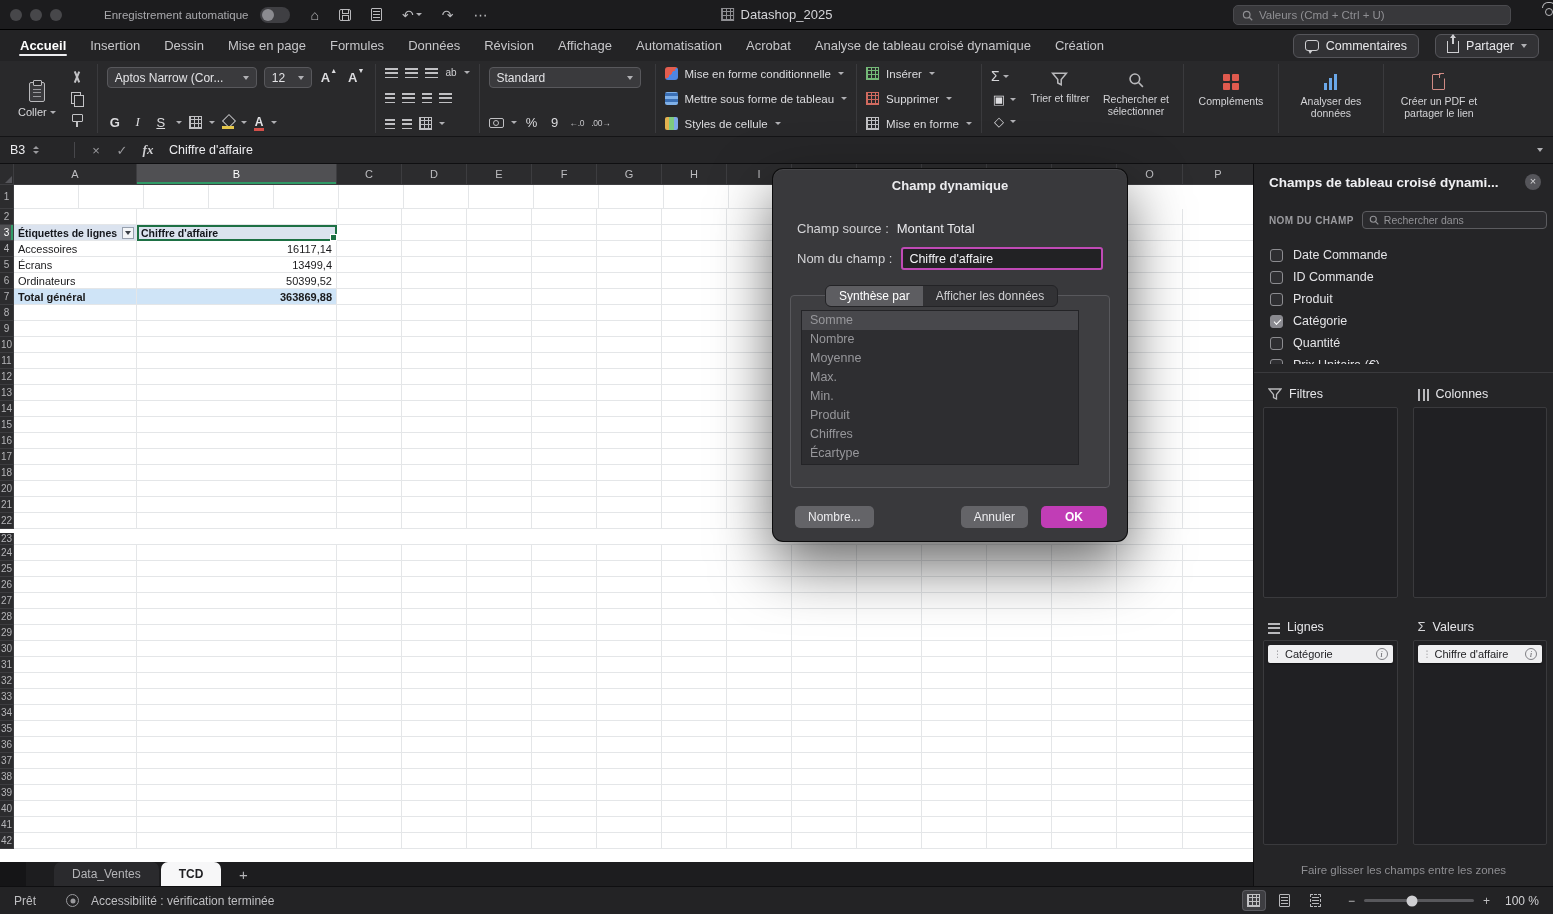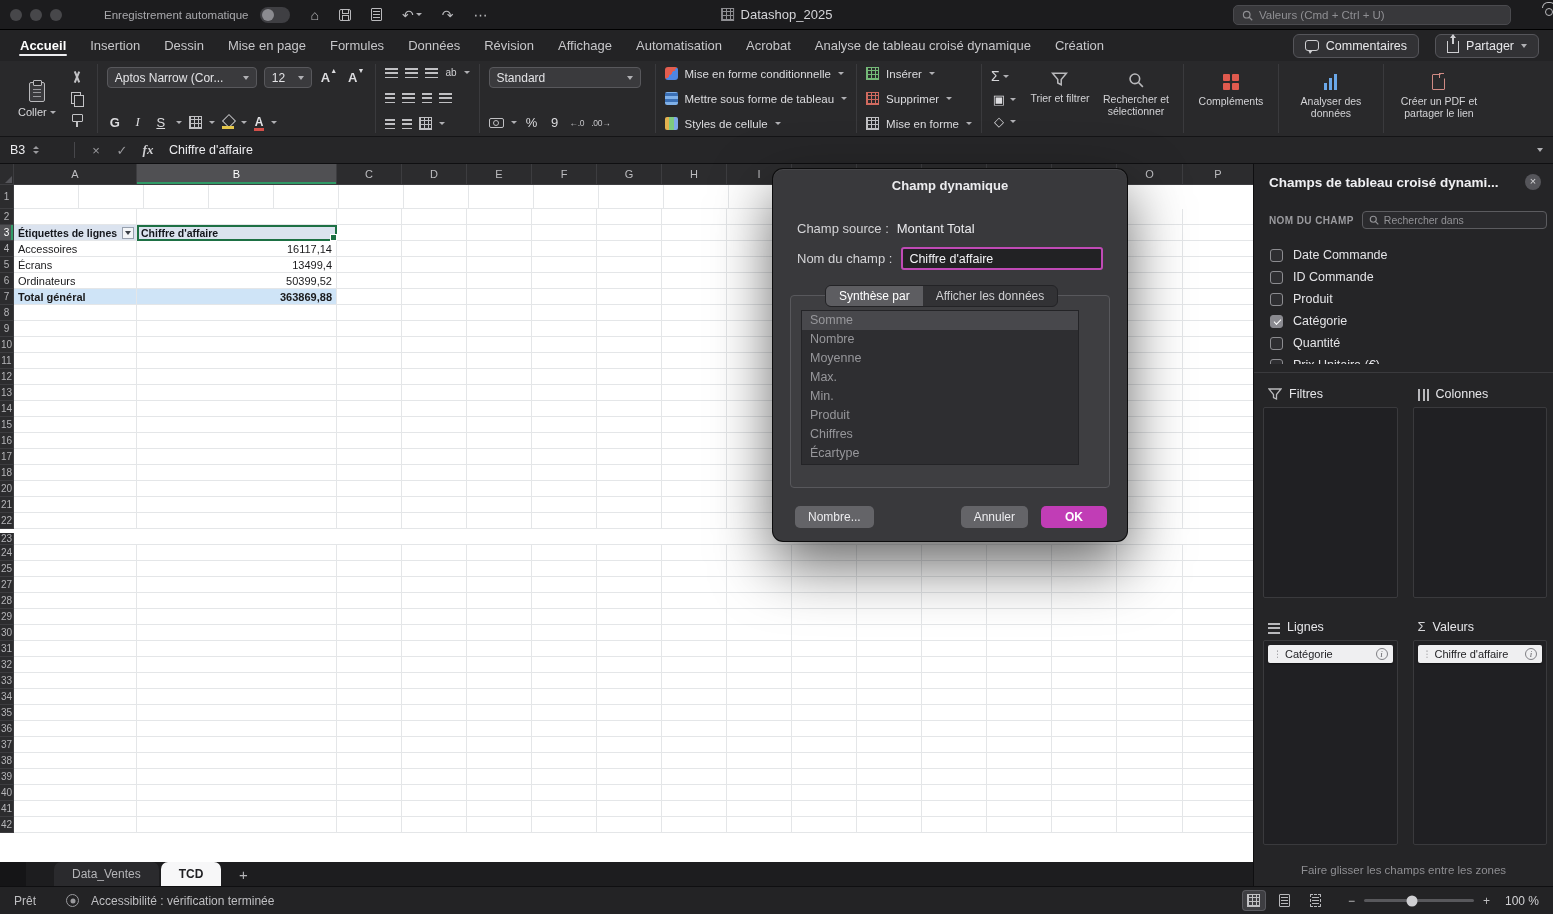--- a/index.html
+++ b/index.html
@@ -965,20 +965,39 @@
         <div class="gc" style="width: 65px;"></div>
         <div class="gc" style="width: 65px;"></div>
         <div class="gc" style="width: 65px;"></div>
         <div class="gc" style="width: 65px;"></div>
         <div class="gc" style="width: 65px;"></div>
         <div class="gc" style="width: 65px;"></div>
         <div class="gc" style="width: 66px;"></div>
         <div class="gc" style="width: 71px;"></div>
       </div>
       <div class="grow" style="height: 16px;">
+        <div class="rh">26</div>
+        <div class="gc" style="width: 123px;"></div>
+        <div class="gc" style="width: 200px;"></div>
+        <div class="gc" style="width: 65px;"></div>
+        <div class="gc" style="width: 65px;"></div>
+        <div class="gc" style="width: 65px;"></div>
+        <div class="gc" style="width: 65px;"></div>
+        <div class="gc" style="width: 65px;"></div>
+        <div class="gc" style="width: 65px;"></div>
+        <div class="gc" style="width: 65px;"></div>
+        <div class="gc" style="width: 65px;"></div>
+        <div class="gc" style="width: 65px;"></div>
+        <div class="gc" style="width: 65px;"></div>
+        <div class="gc" style="width: 65px;"></div>
+        <div class="gc" style="width: 65px;"></div>
+        <div class="gc" style="width: 66px;"></div>
+        <div class="gc" style="width: 71px;"></div>
+      </div>
+      <div class="grow" style="height: 16px;">
         <div class="rh">27</div>
         <div class="gc" style="width: 123px;"></div>
         <div class="gc" style="width: 200px;"></div>
         <div class="gc" style="width: 65px;"></div>
         <div class="gc" style="width: 65px;"></div>
         <div class="gc" style="width: 65px;"></div>
         <div class="gc" style="width: 65px;"></div>
         <div class="gc" style="width: 65px;"></div>
         <div class="gc" style="width: 65px;"></div>
         <div class="gc" style="width: 65px;"></div>

